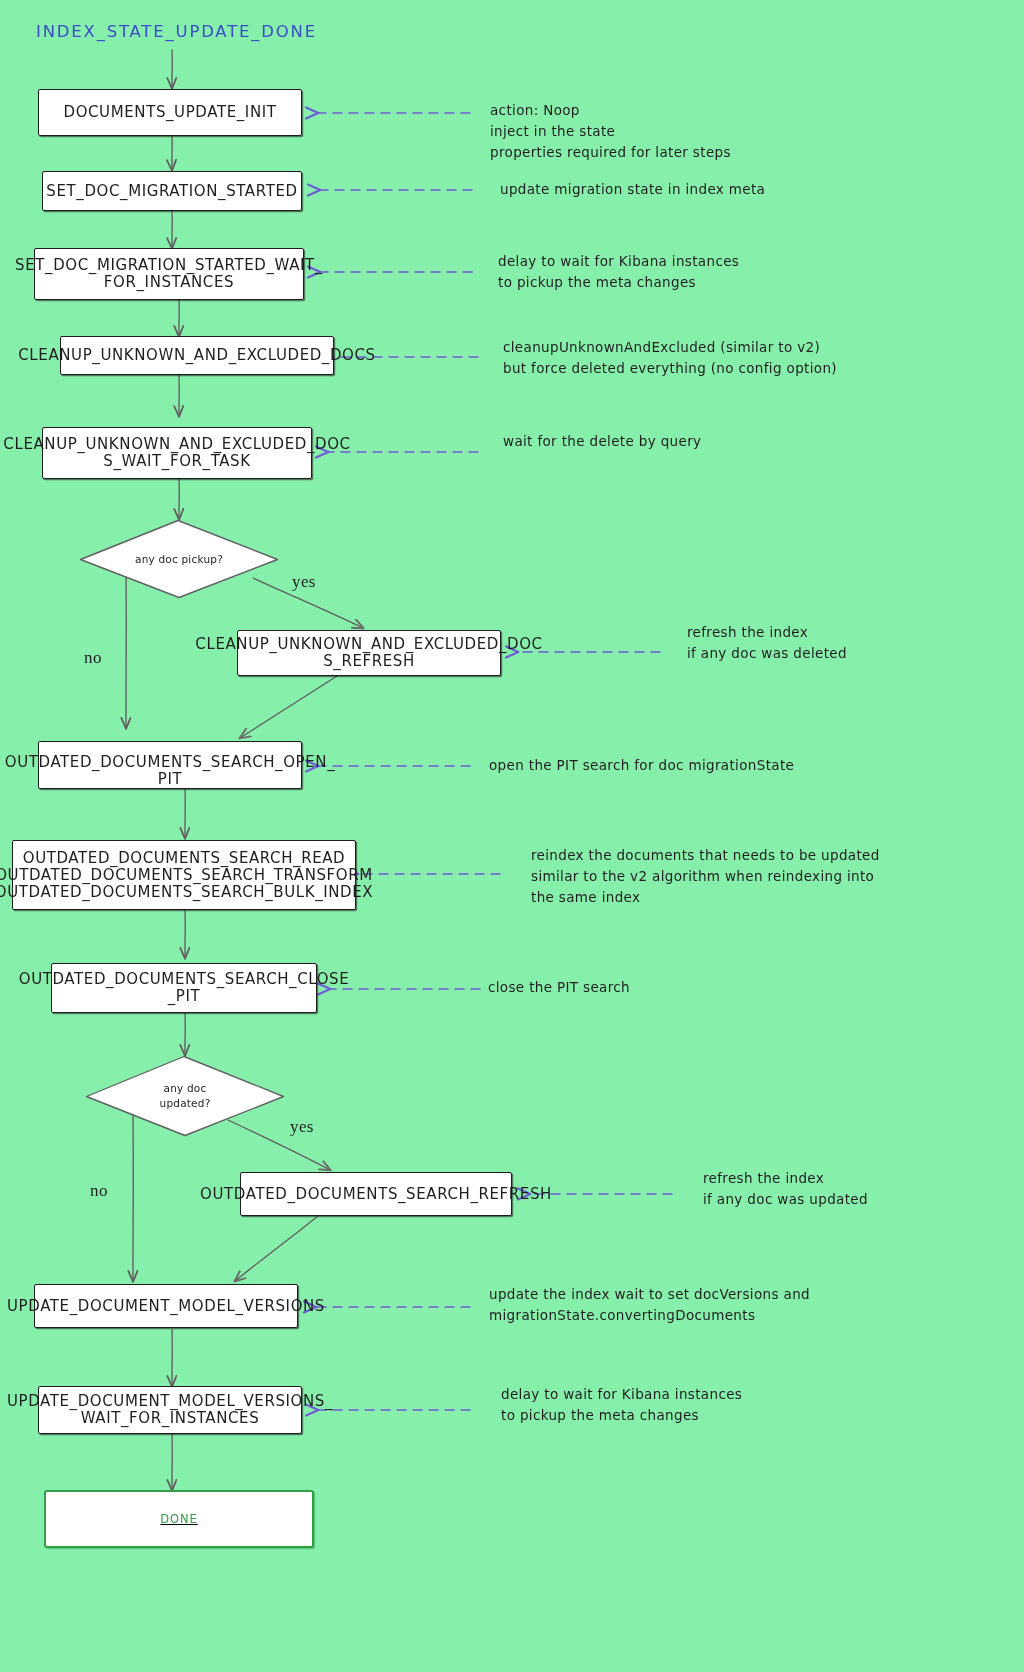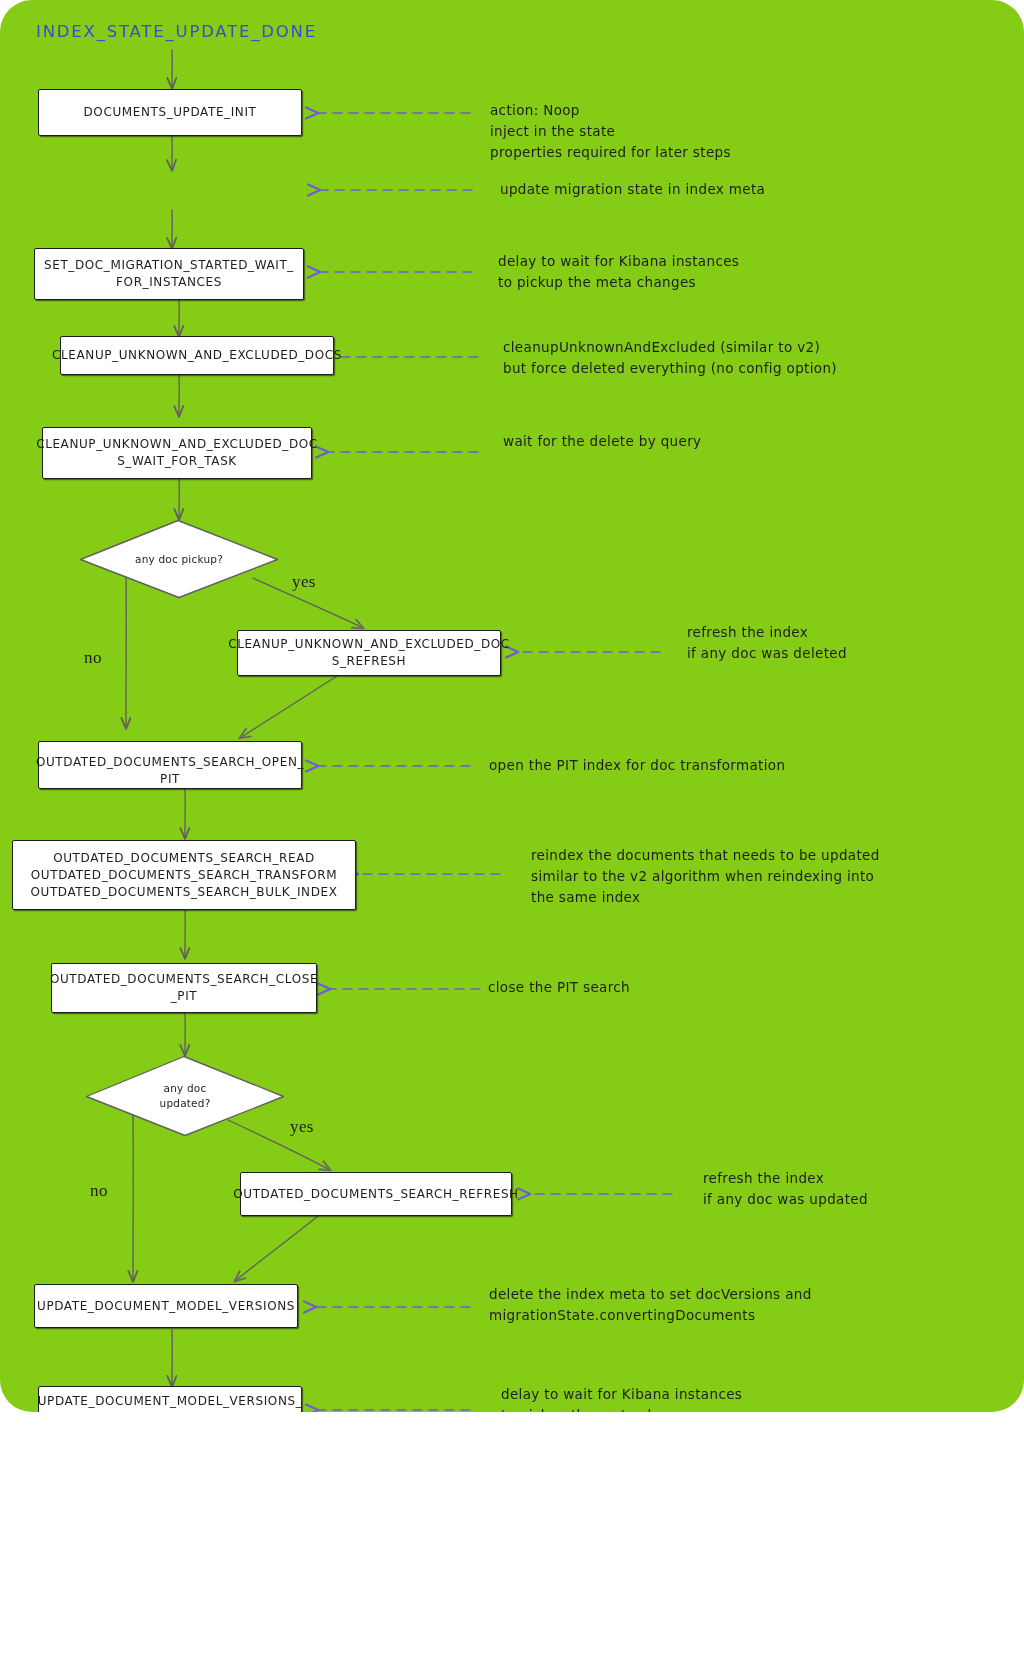--- a/index.html
+++ b/index.html
@@ -7,24 +7,23 @@
     margin: 0;
     padding: 0;
     background: #ffffff;
   }
   body {
     font-family: "DejaVu Sans", sans-serif;
   }
   #canvas {
     position: relative;
     width: 1024px;
-    height: 1412px;
-    background: #84cc16;
+    height: 1672px;
+    background: #86efac;
     overflow: hidden;
-    border-radius: 32px;
   }
   #edges {
     position: absolute;
     left: 0;
     top: 0;
     width: 1024px;
     height: 1672px;
     pointer-events: none;
   }
 
@@ -38,21 +37,21 @@
     background: #ffffff;
   }
   .node-box {
     border: 1.6px solid #1e1e1e;
     border-radius: 2px;
     box-shadow: 1.2px 1.2px 0 rgba(30,30,30,0.55);
   }
   .node-box .node-label {
     color: #1e1e1e;
     font-family: "DejaVu Sans", sans-serif;
-    font-size: 12px;
+    font-size: 15px;
     letter-spacing: 0.6px;
     line-height: 17px;
     white-space: pre-line;
   }
   .node-done {
     border: 2.6px solid #2f9e44;
     border-radius: 3px;
     box-shadow: 1.2px 1.2px 0 rgba(47,158,68,0.45);
     text-decoration: underline;
   }
@@ -180,20 +179,23 @@
       <path d="M470,1410 L318,1410" marker-end="url(#ah-violet)"></path>
     </g>
   </svg>
 
   <div class="title-text" style="left:36px; top:22px;">INDEX_STATE_UPDATE_DONE</div>
 
   <div class="node node-box" style="left:38px; top:89px; width:264px; height:47px;">
     <span class="node-label">DOCUMENTS_UPDATE_INIT</span>
   </div>
 
+  <div class="node node-box" style="left:42px; top:171px; width:260px; height:40px;">
+    <span class="node-label">SET_DOC_MIGRATION_STARTED</span>
+  </div>
 
   <div class="node node-box" style="left:34px; top:248px; width:270px; height:52px;">
     <span class="node-label">SET_DOC_MIGRATION_STARTED_WAIT_
 FOR_INSTANCES</span>
   </div>
 
   <div class="node node-box" style="left:60px; top:336px; width:274px; height:39px;">
     <span class="node-label">CLEANUP_UNKNOWN_AND_EXCLUDED_DOCS</span>
   </div>
 
@@ -270,30 +272,30 @@
 to pickup the meta changes</div>
 
   <div class="annotation" style="left:503px; top:337px;">cleanupUnknownAndExcluded (similar to v2)
 but force deleted everything (no config option)</div>
 
   <div class="annotation" style="left:503px; top:431px;">wait for the delete by query</div>
 
   <div class="annotation" style="left:687px; top:622px;">refresh the index
 if any doc was deleted</div>
 
-  <div class="annotation" style="left:489px; top:755px;">open the PIT index for doc transformation</div>
+  <div class="annotation" style="left:489px; top:755px;">open the PIT search for doc migrationState</div>
 
   <div class="annotation" style="left:531px; top:845px;">reindex the documents that needs to be updated
 similar to the v2 algorithm when reindexing into
 the same index</div>
 
   <div class="annotation" style="left:488px; top:977px;">close the PIT search</div>
 
   <div class="annotation" style="left:703px; top:1168px;">refresh the index
 if any doc was updated</div>
 
-  <div class="annotation" style="left:489px; top:1284px;">delete the index meta to set docVersions and
+  <div class="annotation" style="left:489px; top:1284px;">update the index wait to set docVersions and
 migrationState.convertingDocuments</div>
 
   <div class="annotation" style="left:501px; top:1384px;">delay to wait for Kibana instances
 to pickup the meta changes</div>
 
 </div>
 
 </body></html>

